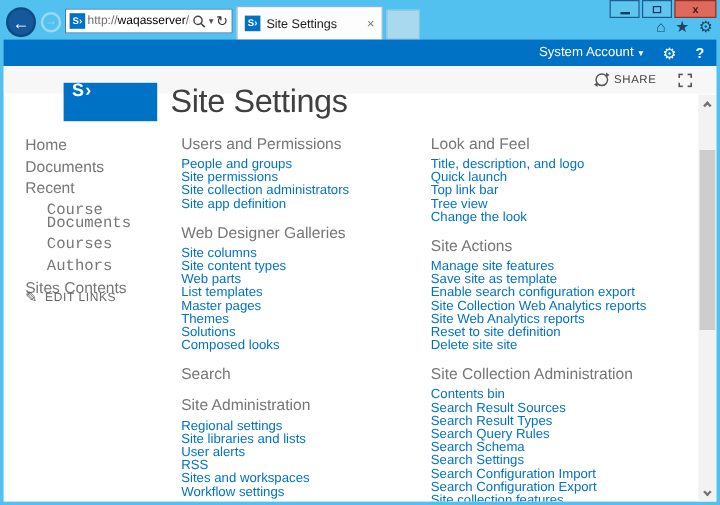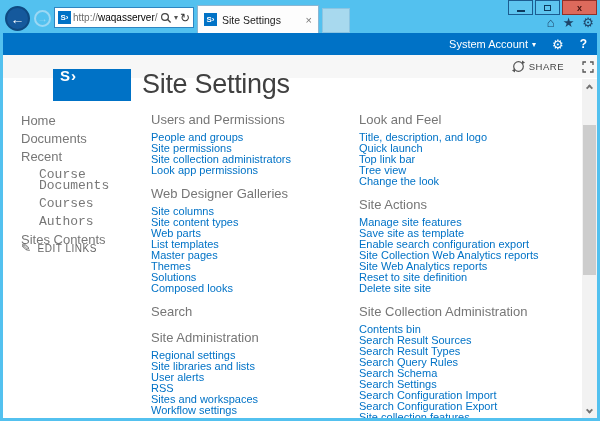--- a/index.html
+++ b/index.html
@@ -33,21 +33,21 @@
 
   
   .suite{ position:absolute; top:33px; left:3px; right:3px; height:22px; background:#0072c6; display:flex; align-items:center; justify-content:flex-end; gap:16px; padding:0 10px; }
   .suite *{ color:#fff; }
   .account{ font-size:11px; display:flex; align-items:center; gap:4px; }
   .suite-ic{ font-size:13px; line-height:1; }
   .help{ font-size:12px; font-weight:bold; }
 
   
   .page{ position:absolute; top:55px; left:3px; right:3px; bottom:3px; background:#fff; overflow:hidden; }
-  .ribbon{ position:absolute; top:0; left:0; right:0; height:23px; background:#f7f7f7; display:flex; align-items:center; justify-content:flex-end; gap:18px; padding:0 3px; }
+  .ribbon{ position:absolute; top:0; left:0; right:0; height:23px; background:#f7f7f7; display:flex; align-items:center; justify-content:flex-end; gap:18px; padding:0 20px; }
   .share{ display:flex; align-items:center; gap:4px; font-size:9.5px; color:#444; letter-spacing:0.5px; }
   .focus-btn{ display:flex; align-items:center; }
 
   .sp-logo{ position:absolute; left:50px; top:14px; width:78px; height:32px; background:#0072c6; overflow:hidden; }
   .sp-logo span{ position:absolute; left:7px; top:-2px; color:#fff; font-size:15px; font-weight:bold; letter-spacing:1px; }
   .page-title{ position:absolute; left:139px; top:14px; font-size:27px; font-weight:normal; color:#404040; letter-spacing:-0.3px; }
 
   .sidebar{ position:absolute; left:18px; top:60px; width:118px; }
   .nav-item{ display:block; font-size:13px; color:#777; text-decoration:none; margin-bottom:7px; line-height:11px; }
   .nav-item.indent{ padding-left:18px;font-family:Liberation Mono, monospace; }
@@ -161,21 +161,21 @@
       <span class="pencil">✎</span>
       <span>EDIT LINKS</span>
     </div>
 
     <div class="col col-left">
         <div class="section">
           <h3>Users and Permissions</h3>
           <a href="#">People and groups</a>
           <a href="#">Site permissions</a>
           <a href="#">Site collection administrators</a>
-          <a href="#">Look app permissions</a>
+          <a href="#">Site app definition</a>
         </div>
         <div class="section">
           <h3>Web Designer Galleries</h3>
           <a href="#">Site columns</a>
           <a href="#">Site content types</a>
           <a href="#">Web parts</a>
           <a href="#">List templates</a>
           <a href="#">Master pages</a>
           <a href="#">Themes</a>
           <a href="#">Solutions</a>

